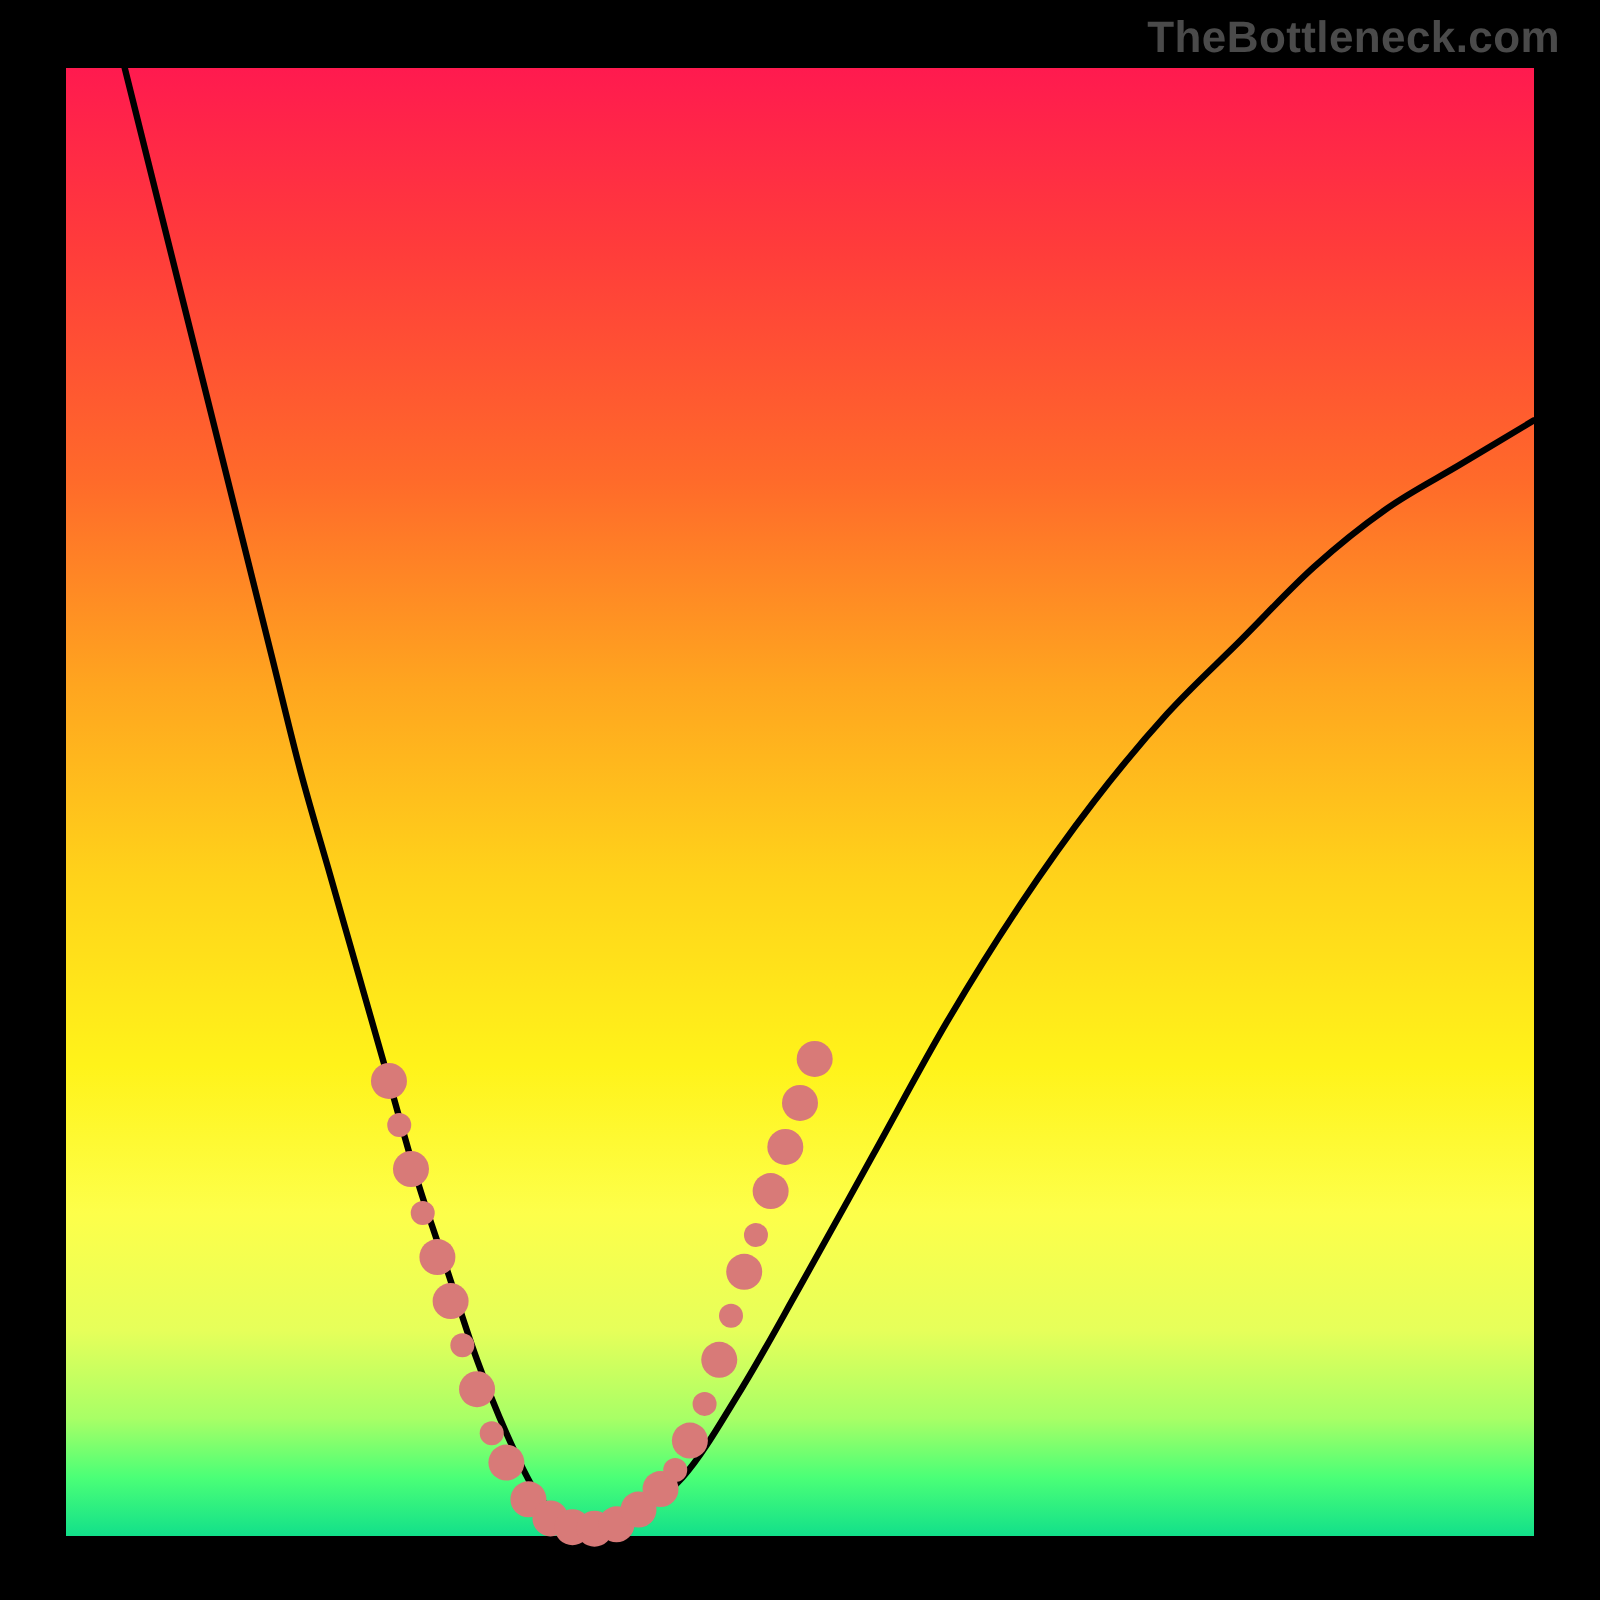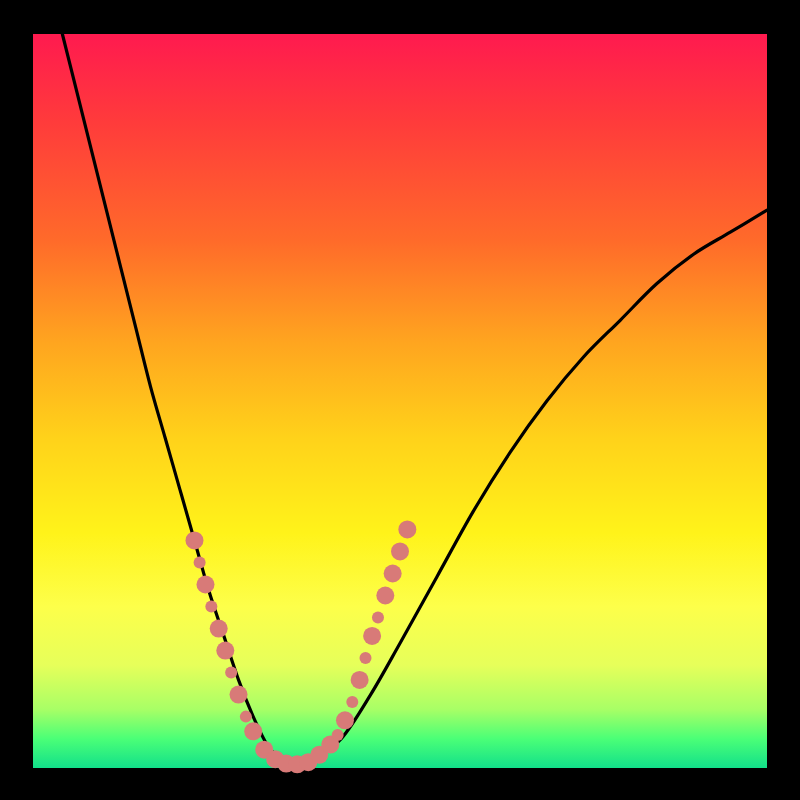--- a/index.html
+++ b/index.html
@@ -87,13 +87,14 @@
         <circle cx="332.50199999999995" cy="623.9" r="6" fill="#d87a78"></circle>
         <circle cx="339.108" cy="601.88" r="9" fill="#d87a78"></circle>
         <circle cx="344.97999999999996" cy="583.53" r="6" fill="#d87a78"></circle>
         <circle cx="352.32" cy="561.51" r="9" fill="#d87a78"></circle>
         <circle cx="359.65999999999997" cy="539.49" r="9" fill="#d87a78"></circle>
         <circle cx="367" cy="517.47" r="9" fill="#d87a78"></circle>
         <circle cx="374.34000000000003" cy="495.45" r="9" fill="#d87a78"></circle>
       </g>
   </svg>
 
+  <div class="watermark">TheBottleneck.com</div>
 </div>
 
 </body></html>

